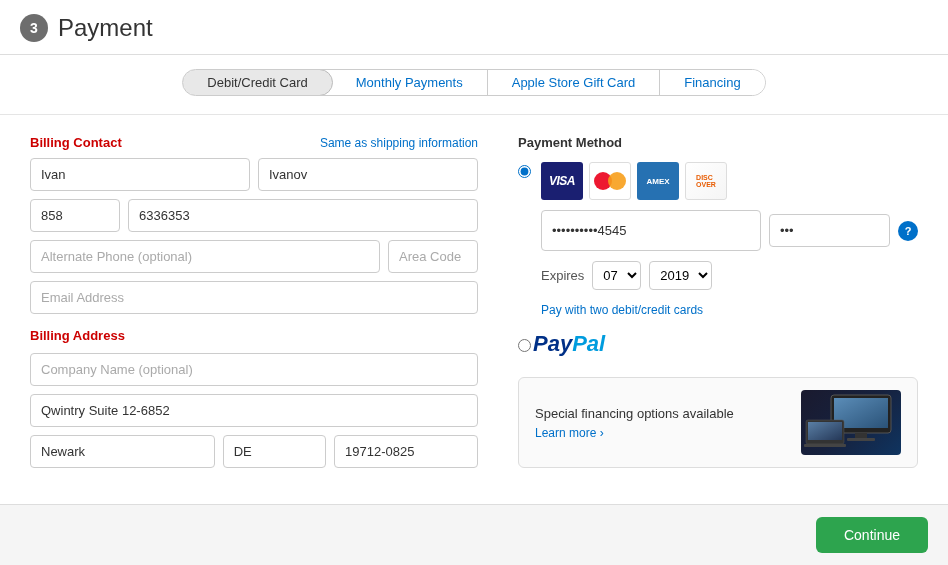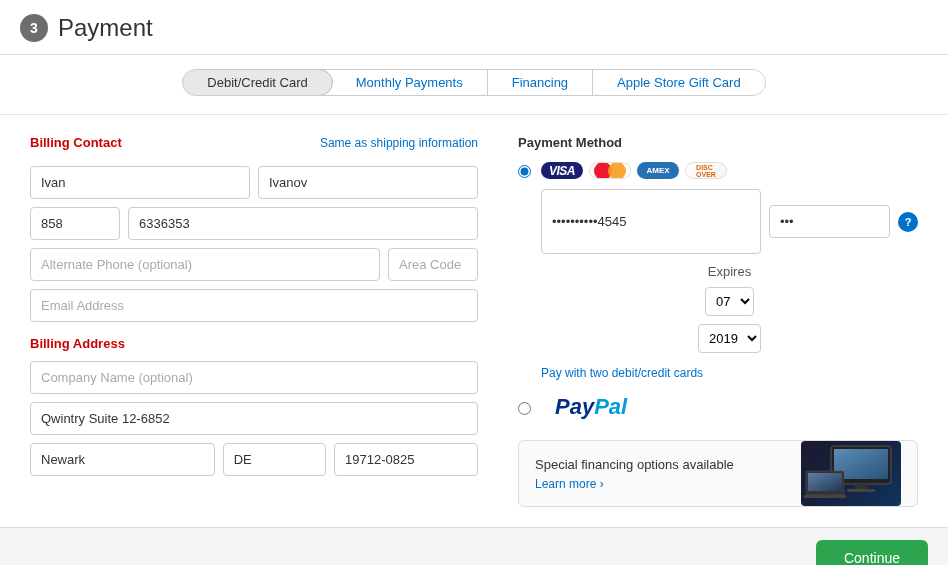--- a/index.html
+++ b/index.html
@@ -18,21 +18,21 @@
     .tab { padding: 5px 24px; font-size: 13px; cursor: pointer; background: #f5f5f5; color: #555; border-right: 1px solid #ccc; white-space: nowrap; }
     .tab:last-child { border-right: none; }
     .tab.active { background: #e8e8e8; color: #333; font-weight: 500; border: 1px solid #bbb; border-radius: 20px; margin: -1px; z-index: 1; }
     .tab.link { background: #fff; color: #0070c9; }
     
     
     .main-content { display: flex; padding: 20px 30px; gap: 40px; flex: 1; }
     
     
     .left-panel { flex: 1; max-width: 460px; }
-    .section-header { display: flex; justify-content: space-between; align-items: center; margin-bottom: 16px; }
+    .section-header { display: flex; justify-content: space-between; align-items: center; margin-bottom: 8px; }
     .section-title { color: #cc0000; font-size: 13px; font-weight: bold; }
     .same-as-shipping { color: #0070c9; font-size: 12px; cursor: pointer; }
     
     .form-row { display: flex; gap: 8px; margin-bottom: 8px; }
     .form-input { border: 1px solid #ccc; border-radius: 4px; padding: 8px 10px; font-size: 13px; color: #333; background: #fff; width: 100%; }
     .form-input::placeholder { color: #aaa; }
     
     .billing-address-section { margin-top: 14px; }
     .billing-address-title { color: #cc0000; font-size: 13px; font-weight: bold; margin-bottom: 10px; }
     
@@ -43,46 +43,46 @@
     
     
     .right-panel { flex: 1; max-width: 400px; }
     .payment-method-title { font-size: 13px; font-weight: bold; color: #333; margin-bottom: 12px; }
     
     .payment-option { display: flex; align-items: flex-start; gap: 10px; margin-bottom: 14px; }
     .radio-btn { margin-top: 3px; accent-color: #0070c9; }
     
     
     .card-icons { display: flex; gap: 6px; align-items: center; }
-    .card-icon { width: 42px; height: 17px; border-radius: 10px; display: flex; align-items: center; justify-content: center; font-weight: bold; font-size: 9px; }
+    .card-icon { width: 42px; height: 38px; border-radius: 3px; display: flex; align-items: center; justify-content: center; font-weight: bold; font-size: 9px; }
     .visa-card { background: #1a1f71; color: #fff; font-size: 12px; font-style: italic; font-weight: 900; letter-spacing: -0.5px; }
     .mc-card { background: #fff; border: 1px solid #ddd; position: relative; overflow: hidden; }
     .mc-circle-left { position: absolute; left: 4px; width: 18px; height: 18px; background: #eb001b; border-radius: 50%; opacity: 0.9; }
     .mc-circle-right { position: absolute; right: 4px; width: 18px; height: 18px; background: #f79e1b; border-radius: 50%; opacity: 0.9; }
     .amex-card { background: #2671b2; color: #fff; font-size: 8px; font-weight: bold; }
     .discover-card { background: linear-gradient(135deg, #fff 0%, #f5f5f5 100%); border: 1px solid #ddd; color: #e85d04; font-size: 7px; font-weight: bold; }
     
     .card-number-row { display: flex; gap: 8px; margin-top: 10px; align-items: center; }
-    .card-number-input { flex: 2; border: 1px solid #ccc; border-radius: 4px; padding: 24px 10px; font-size: 13px; }
+    .card-number-input { flex: 2; border: 1px solid #ccc; border-radius: 4px; padding: 12px 10px; font-size: 13px; }
     .cvv-input { flex: 1; border: 1px solid #ccc; border-radius: 4px; padding: 8px 10px; font-size: 13px; }
     .help-btn { width: 20px; height: 20px; background: #0070c9; border-radius: 50%; color: #fff; display: flex; align-items: center; justify-content: center; font-size: 11px; font-weight: bold; cursor: pointer; flex-shrink: 0; }
     
-    .expires-row { display: flex; align-items: center; gap: 8px; margin-top: 10px; font-size: 13px; color: #555; flex-direction: column; }
+    .expires-row { display: flex; align-items: center; gap: 8px; margin-top: 10px; font-size: 13px; color: #555; }
     .expires-select { border: 1px solid #ccc; border-radius: 4px; padding: 5px 6px; font-size: 13px; background: #fff; cursor: pointer; }
     
     .two-cards-link { margin-top: 12px; }
     .two-cards-link a { color: #0070c9; font-size: 12px; text-decoration: none; cursor: pointer; }
     
-    .paypal-option { display: flex; align-items: center; gap: 24px; margin-top: 12px; }
+    .paypal-option { display: flex; align-items: center; gap: 2px; margin-top: 12px; }
     .paypal-logo { font-size: 22px; font-weight: bold; font-style: italic; }
     .paypal-pay { color: #003087; }
     .paypal-pal { color: #009cde; }
     
     
-    .financing-banner { border: 1px solid #ddd; border-radius: 6px; padding: 0 16px; margin-top: 20px; display: flex; justify-content: space-between; align-items: center; background: #fafafa; overflow: hidden; }
+    .financing-banner { border: 1px solid #ddd; border-radius: 6px; padding: 12px 16px; margin-top: 20px; display: flex; justify-content: space-between; align-items: center; background: #fafafa; overflow: hidden; }
     .financing-text { flex: 1; }
     .financing-title { font-size: 13px; color: #333; margin-bottom: 4px; }
     .financing-link { color: #0070c9; font-size: 12px; cursor: pointer; }
     .financing-image { width: 100px; height: 65px; background: linear-gradient(135deg, #1a1a2e 0%, #16213e 50%, #0f3460 100%); border-radius: 4px; display: flex; align-items: center; justify-content: center; overflow: hidden; position: relative; flex-shrink: 0; }
     
     
     .footer { background: #f5f5f5; border-top: 1px solid #ddd; padding: 12px 20px; display: flex; justify-content: flex-end; }
     .continue-btn { background: #2da44e; color: #fff; border: none; border-radius: 6px; padding: 10px 28px; font-size: 14px; font-weight: 500; cursor: pointer; }
   </style>
 </head>
@@ -94,22 +94,22 @@
     <div class="header-title">
       <span class="step-badge">3</span>
       <span>Payment</span>
     </div>
   </div>
 
   <div class="tabs-container">
     <div class="tabs">
       <div class="tab active">Debit/Credit Card</div>
       <div class="tab link">Monthly Payments</div>
+      <div class="tab link">Apple Store Gift Card</div>
       <div class="tab link">Financing</div>
-      <div class="tab link">Apple Store Gift Card</div>
     </div>
   </div>
 
   <div class="main-content">
 
     <div class="left-panel">
 
       <div class="section-header">
         <span class="section-title">Billing Contact</span>
         <span class="same-as-shipping">Same as shipping information</span>

